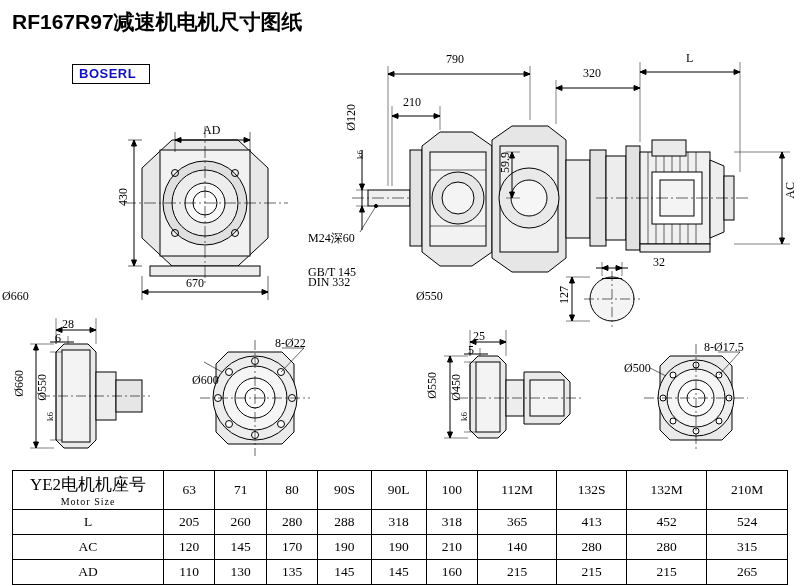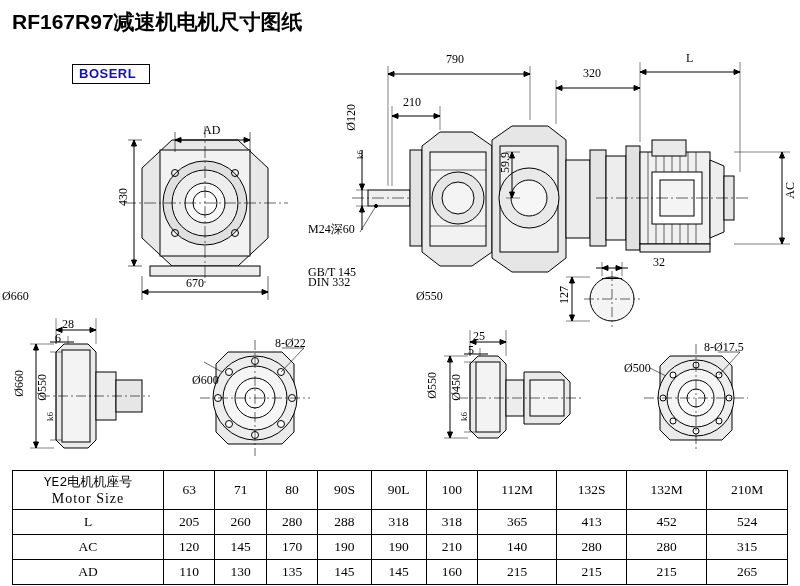--- a/index.html
+++ b/index.html
@@ -33,22 +33,22 @@
   #spec-table{
     position:absolute;left:12px;top:470px;width:776px;
     border-collapse:collapse;font-family:"Liberation Serif", serif;
     font-size:13.5px;text-align:center;background:#fff;
   }
   #spec-table td,#spec-table th{
     border:1px solid #000;padding:2px 0;font-weight:normal;height:20px;
   }
   #spec-table td.rowhead{width:150px;}
   #spec-table tr.header td{height:34px;}
-  .cn{font-family:Liberation Mono, monospace;font-size:13px;}
-  .ms{font-family:"Liberation Serif", serif;font-size:14px;letter-spacing:1px;}
+  .cn{font-family:Liberation Serif, serif;font-size:17px;}
+  .ms{font-family:"Liberation Serif", serif;font-size:10px;letter-spacing:1px;}
 </style>
 </head>
 <body>
 
 <div class="page">
 
   <div id="title">RF167R97减速机电机尺寸图纸</div>
   <div id="logo">BOSERL</div>
 
   <svg class="draw" viewBox="0 0 800 586">
@@ -319,21 +319,21 @@
 
   <div class="lbl" style="left:446px;top:53px;">790</div>
   <div class="lbl" style="left:583px;top:67px;">320</div>
   <div class="lbl" style="left:686px;top:52px;">L</div>
   <div class="lbl" style="left:403px;top:96px;">210</div>
   <div class="lbl vert" style="left:345px;top:104px;">Ø120</div>
   <div class="lbl xs vert" style="left:356px;top:150px;">k6</div>
   <div class="lbl vert" style="left:499px;top:152px;">59.9</div>
   <div class="lbl vert" style="left:784px;top:182px;">AC</div>
 
-  <div class="lbl" style="left:308px;top:223px;">M24深60</div>
+  <div class="lbl" style="left:308px;top:232px;">M24深60</div>
   <div class="lbl" style="left:308px;top:246px;margin-top:20px;">GB/T 145</div>
   <div class="lbl" style="left:308px;top:260px;margin-top:16px;">DIN 332</div>
 
   <div class="lbl" style="left:2px;top:290px;">Ø660</div>
   <div class="lbl" style="left:416px;top:290px;">Ø550</div>
   <div class="lbl" style="left:653px;top:256px;">32</div>
   <div class="lbl vert" style="left:558px;top:286px;">127</div>
 
   <div class="lbl" style="left:62px;top:318px;">28</div>
   <div class="lbl" style="left:55px;top:332px;">6</div>

